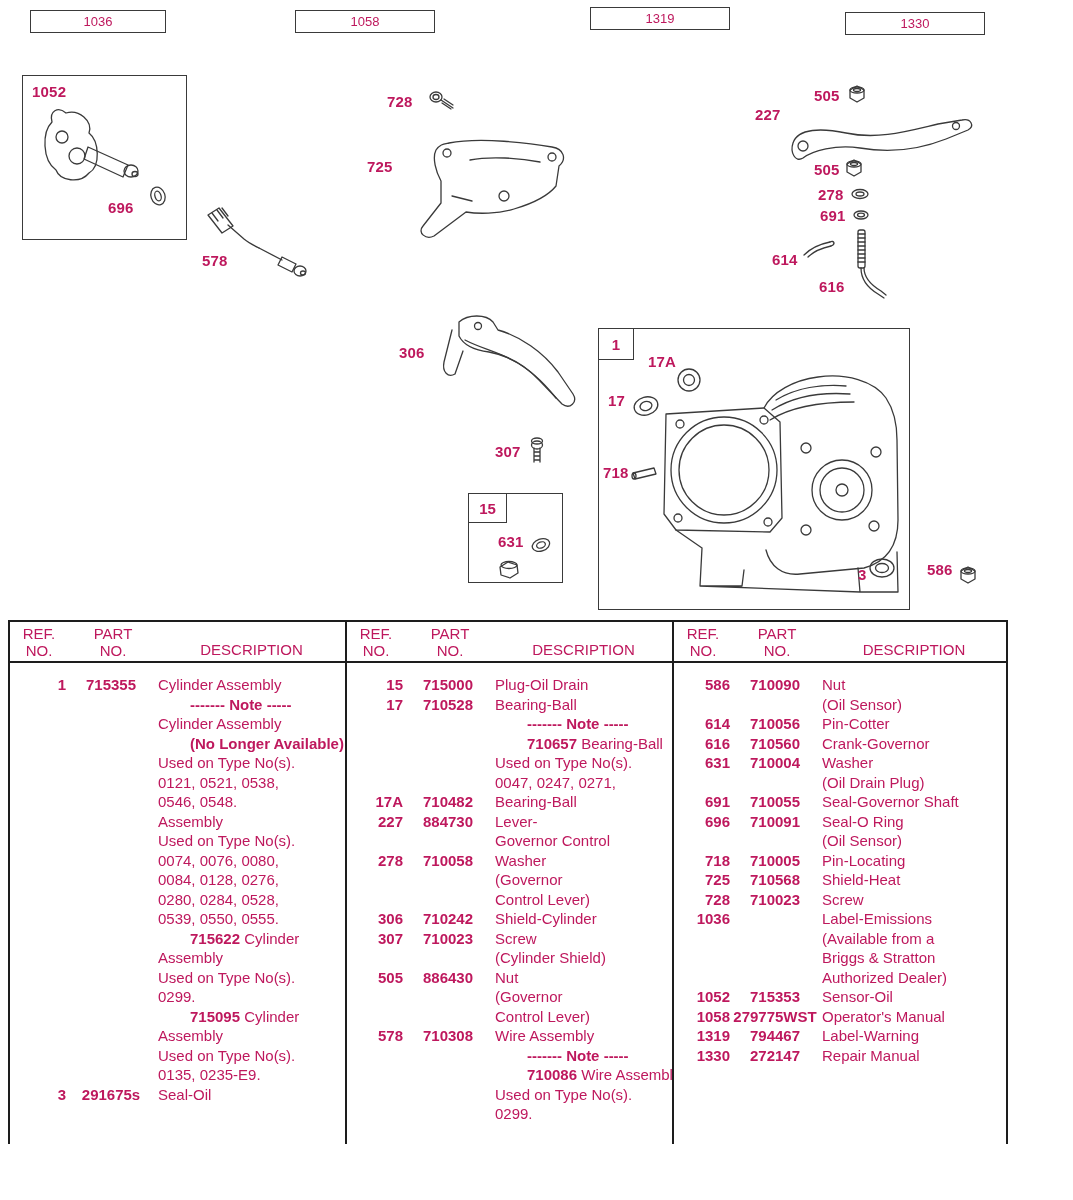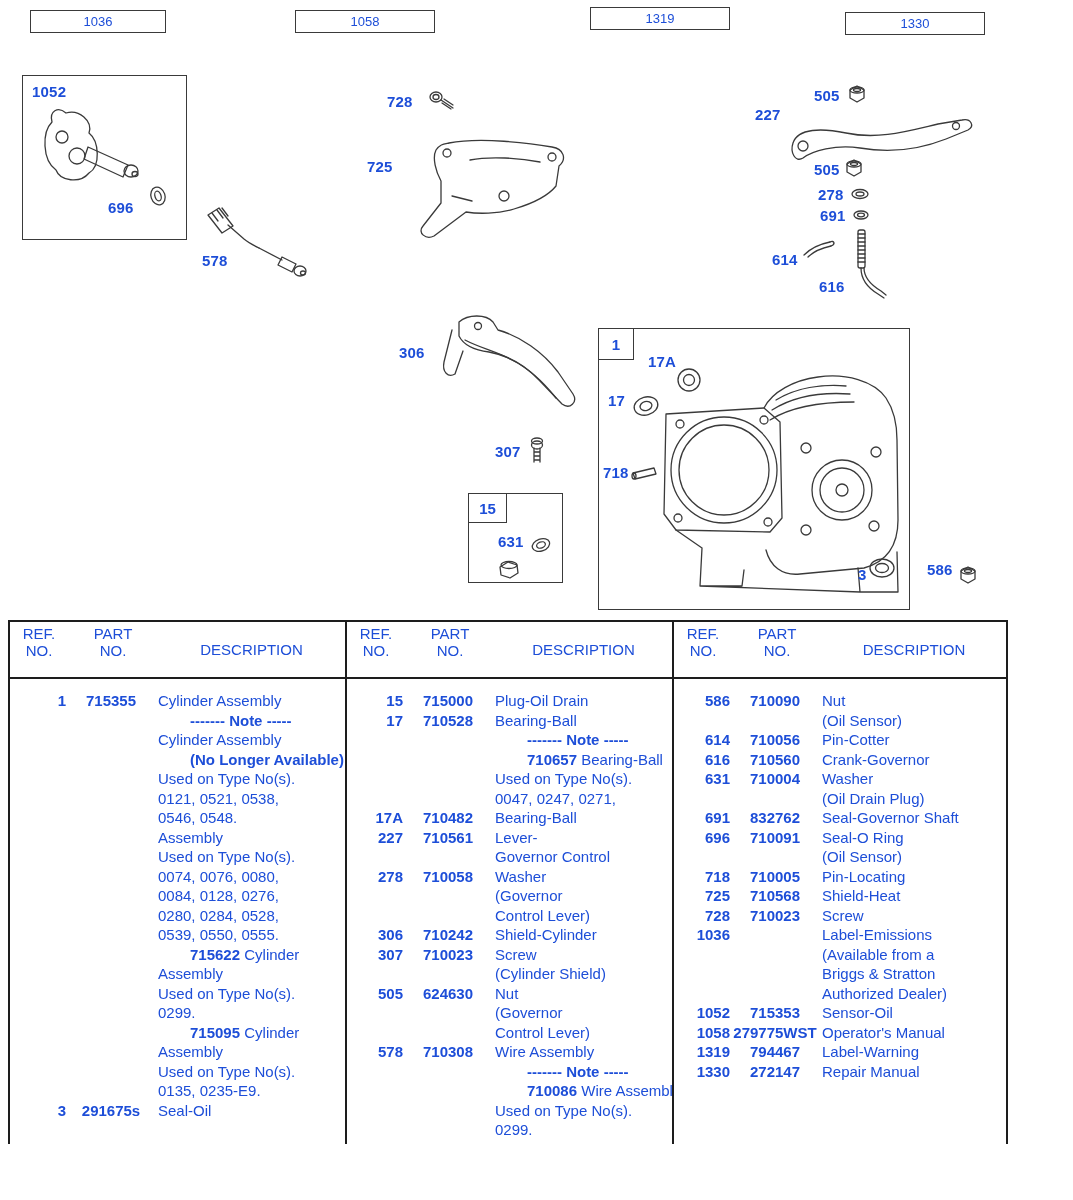--- a/index.html
+++ b/index.html
@@ -1,17 +1,17 @@
 <!DOCTYPE html>
 <html><head>
 <meta charset="utf-8">
 <style>
   html,body{margin:0;padding:0;background:#fff;}
   .page{position:relative;width:1073px;height:1144px;background:#fff;
-        font-family:"Liberation Sans",sans-serif;color:#1d4ed8;overflow:hidden;text-decoration:underline;}
+        font-family:"Liberation Sans",sans-serif;color:#be185d;overflow:hidden;text-decoration:underline;}
 
   
   .callout{position:absolute;height:21px;border:1px solid #3a3a3a;background:#fff;
            display:flex;align-items:center;justify-content:center;font-size:13px;}
 
   
   .plabel{position:absolute;font-weight:bold;font-size:15px;letter-spacing:.2px;}
 
   
   .part-box{position:absolute;border:1px solid #3a3a3a;}
@@ -21,21 +21,21 @@
   svg.diagram{position:absolute;left:0;top:0;}
 
   
   .parts-table{position:absolute;left:8px;top:620px;width:996px;height:574px;
                border:2px solid #1d1d1d;display:flex;font-size:15px;background:#fff;}
   .tcol{display:flex;flex-direction:column;min-width:0;}
   .tcol.c0{flex:0 0 335px;}
   .tcol.c1{flex:0 0 325px;}
   .tcol.c2{flex:1;}
   .tcol + .tcol{border-left:2px solid #1d1d1d;}
-  .thead{display:flex;border-bottom:2px solid #1d1d1d;padding:3px 0 18px 0;line-height:17px;flex:0 0 auto;}
+  .thead{display:flex;border-bottom:2px solid #1d1d1d;padding:3px 0 2px 0;line-height:17px;flex:0 0 auto;}
   .th-ref{width:58px;text-align:center;}
   .th-part{width:90px;text-align:center;}
   .th-desc{flex:1;display:flex;align-items:flex-end;justify-content:center;padding-bottom:1px;}
   .tbody{padding-top:12px;overflow:hidden;}
   .trow{display:flex;line-height:19.5px;}
   .cell-ref{flex:none;width:56px;text-align:right;font-weight:bold;}
   .cell-part{flex:none;width:90px;text-align:center;font-weight:bold;white-space:nowrap;}
   .cell-desc{flex:1;min-width:0;white-space:nowrap;padding-left:2px;}
   .bold{font-weight:bold;margin-left:32px;}
 </style>
@@ -404,21 +404,21 @@
             <div class="cell-part"></div>
             <div class="cell-desc"><span>0047, 0247, 0271,</span></div>
           </div>
           <div class="trow">
             <div class="cell-ref">17A</div>
             <div class="cell-part">710482</div>
             <div class="cell-desc"><span>Bearing-Ball</span></div>
           </div>
           <div class="trow">
             <div class="cell-ref">227</div>
-            <div class="cell-part">710561</div>
+            <div class="cell-part">884730</div>
             <div class="cell-desc"><span>Lever-</span></div>
           </div>
           <div class="trow">
             <div class="cell-ref"></div>
             <div class="cell-part"></div>
             <div class="cell-desc"><span>Governor Control</span></div>
           </div>
           <div class="trow">
             <div class="cell-ref">278</div>
             <div class="cell-part">710058</div>
@@ -444,21 +444,21 @@
             <div class="cell-part">710023</div>
             <div class="cell-desc"><span>Screw</span></div>
           </div>
           <div class="trow">
             <div class="cell-ref"></div>
             <div class="cell-part"></div>
             <div class="cell-desc"><span>(Cylinder Shield)</span></div>
           </div>
           <div class="trow">
             <div class="cell-ref">505</div>
-            <div class="cell-part">624630</div>
+            <div class="cell-part">886430</div>
             <div class="cell-desc"><span>Nut</span></div>
           </div>
           <div class="trow">
             <div class="cell-ref"></div>
             <div class="cell-part"></div>
             <div class="cell-desc"><span>(Governor</span></div>
           </div>
           <div class="trow">
             <div class="cell-ref"></div>
             <div class="cell-part"></div>
@@ -530,21 +530,21 @@
             <div class="cell-part">710004</div>
             <div class="cell-desc"><span>Washer</span></div>
           </div>
           <div class="trow">
             <div class="cell-ref"></div>
             <div class="cell-part"></div>
             <div class="cell-desc"><span>(Oil Drain Plug)</span></div>
           </div>
           <div class="trow">
             <div class="cell-ref">691</div>
-            <div class="cell-part">832762</div>
+            <div class="cell-part">710055</div>
             <div class="cell-desc"><span>Seal-Governor Shaft</span></div>
           </div>
           <div class="trow">
             <div class="cell-ref">696</div>
             <div class="cell-part">710091</div>
             <div class="cell-desc"><span>Seal-O Ring</span></div>
           </div>
           <div class="trow">
             <div class="cell-ref"></div>
             <div class="cell-part"></div>

